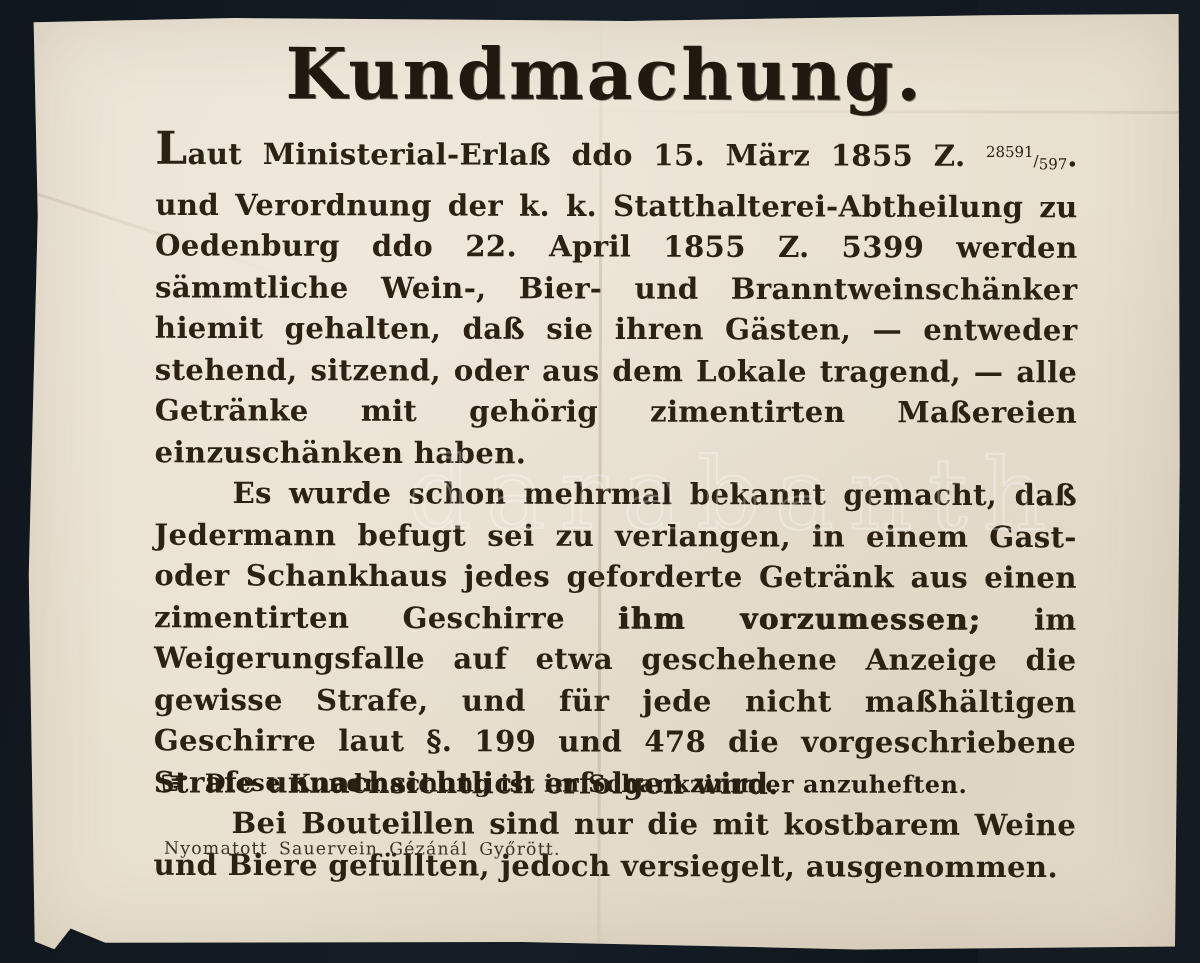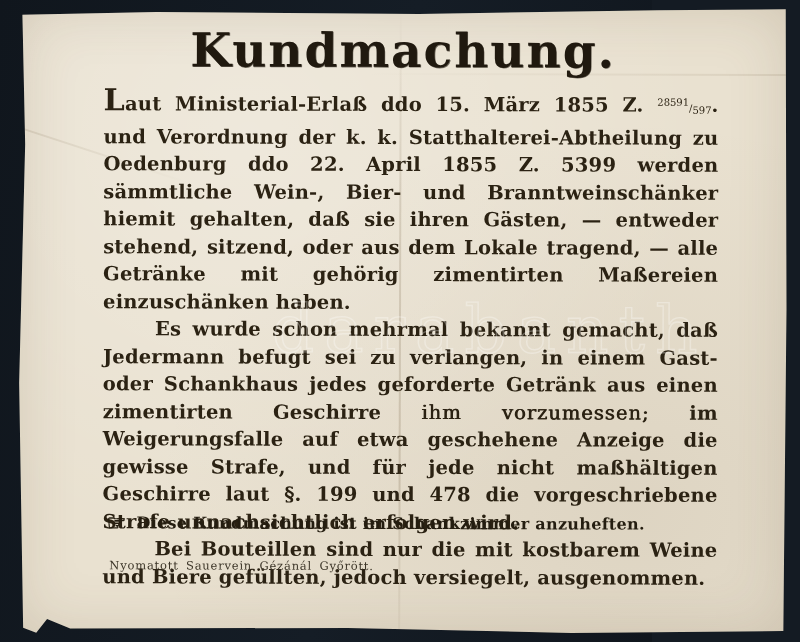--- a/index.html
+++ b/index.html
@@ -75,21 +75,21 @@
   .para-indent { text-indent: 52px; }
   .para1::first-letter { font-size: 1.55em; line-height: 0.75; }
   .frac {
     font-size: 10px;
     font-weight: normal;
     letter-spacing: 0;
     white-space: nowrap;
   }
   .frac sup { vertical-align: 6px; font-size: 10px; }
   .frac sub { vertical-align: -2px; font-size: 10px; }
-  .emph { font-weight: normal; letter-spacing: 1px; text-shadow: 0.7px 0 0 #2b2213; }
+  .emph { font-weight: bold; letter-spacing: 1px; text-shadow: 0.7px 0 0 #2b2213; }
   .footer-note {
     position: absolute;
     left: 90px; top: 503px;
     color: #241d10;
     font-size: 16px;
     font-weight: bold;
     letter-spacing: 0.3px;
   }
   .manicule {
     font-size: 22px;

